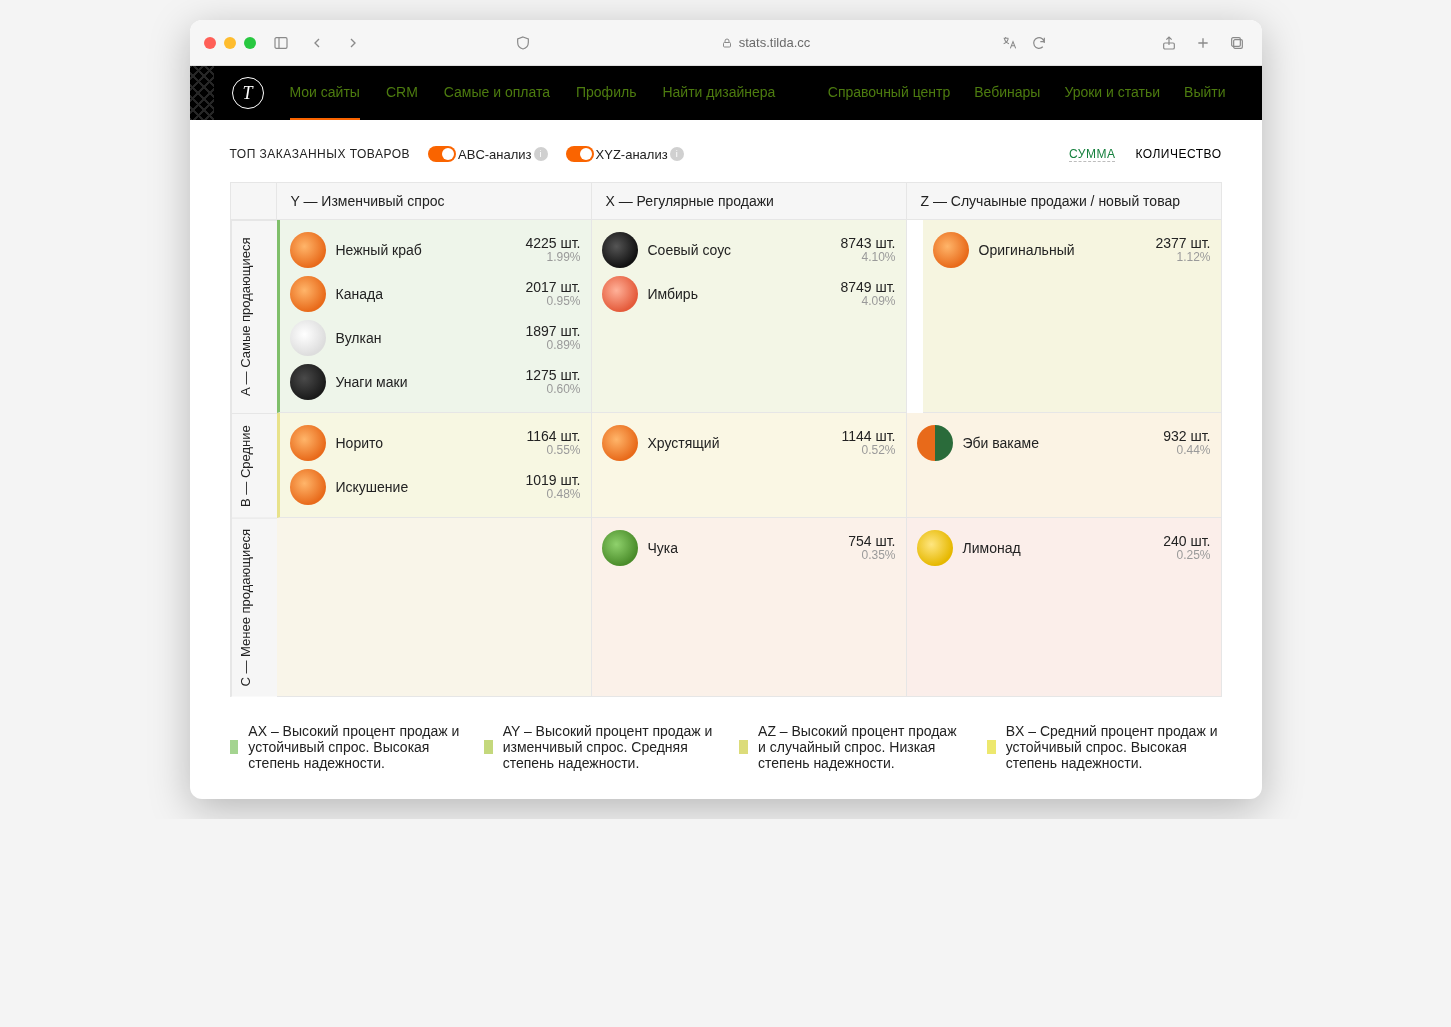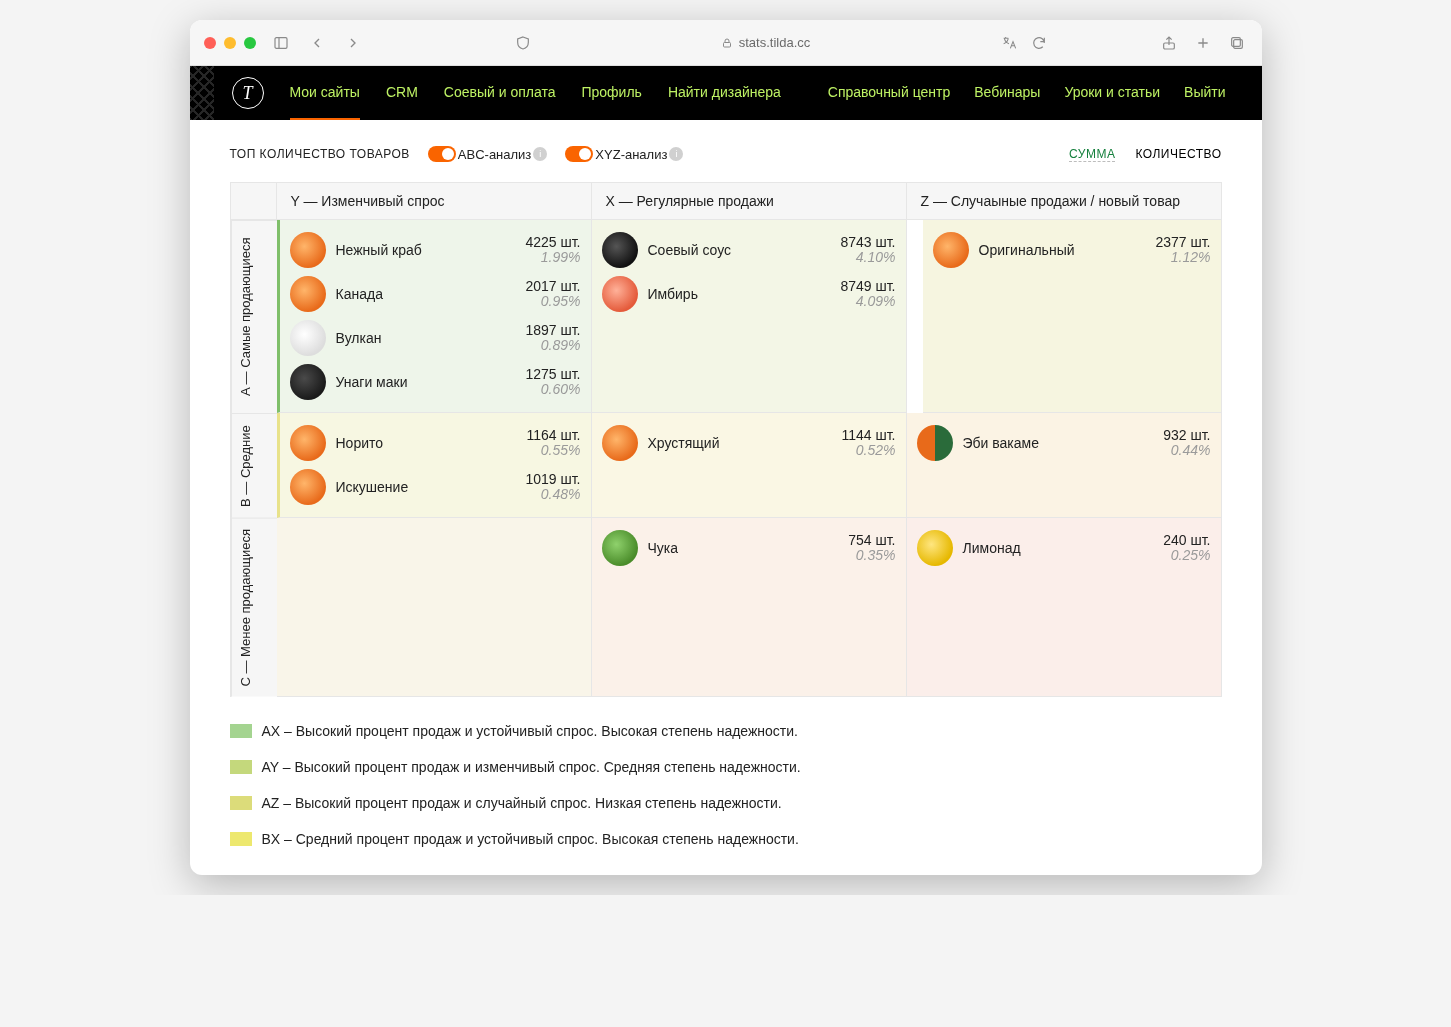--- a/index.html
+++ b/index.html
@@ -78,21 +78,21 @@
     border-radius: 50%;
     display: flex; align-items: center; justify-content: center;
     margin-right: 26px;
     margin-left: 6px;
     font-style: italic;
     font-family: Georgia, serif;
     font-size: 18px;
   }
   .nav-left { display: flex; gap: 26px; }
   .nav-left a, .nav-right a {
-    color: #bef264; text-decoration: none; font-size: 14px;
+    color: #4d7c0f; text-decoration: none; font-size: 14px;
     padding: 18px 0;
     border-bottom: 2px solid transparent;
   }
   .nav-left a.active { border-bottom-color: #fa6400; }
   .nav-right { margin-left: auto; display: flex; gap: 24px; }
 
   
   .content { padding: 18px 40px 28px 40px; }
   .top-controls {
     display: flex; align-items: center; gap: 18px; margin: 8px 0 20px 0;
@@ -158,24 +158,24 @@
   }
   .thumb.dark { background: radial-gradient(circle at 40% 40%, #4a4a4a, #1a1a1a 70%); }
   .thumb.sauce { background: radial-gradient(circle at 40% 40%, #555, #111 70%); }
   .thumb.ginger { background: radial-gradient(circle at 40% 40%, #ffb199, #e45a3a 70%); }
   .thumb.green { background: radial-gradient(circle at 40% 40%, #8fd16c, #4a8c2a 70%); }
   .thumb.drink { background: radial-gradient(circle at 40% 40%, #ffe680, #e6b800 70%); }
   .thumb.light { background: radial-gradient(circle at 40% 40%, #fff, #ddd 70%); }
   .thumb.mixed { background: conic-gradient(#2a6b3a 0 50%, #e86a1a 50% 100%); }
   .prod-name { flex:1; font-size: 14px; }
   .prod-stats { text-align: right; font-size: 14px; line-height: 1.1; }
-  .prod-stats .pct { font-size: 14px; color: #9a9a9a; font-style: italic; }
+  .prod-stats .pct { font-size: 12px; color: #9a9a9a; }
 
   
-  .legend { margin-top: 26px; display: flex; flex-direction: column; gap: 20px; }
+  .legend { margin-top: 26px; display: flex; flex-direction: row; gap: 20px; }
   .legend-row { display: flex; align-items: center; gap: 10px; font-size: 14px; }
   .swatch { width: 22px; height: 14px; }
   .swatch.AX { background: #a4d490; }
   .swatch.AY { background: #c4d87c; }
   .swatch.AZ { background: #dcdc7a; }
   .swatch.BX { background: #ede86e; }
 </style>
 </head>
 <body>
 
@@ -255,36 +255,36 @@
   </div>
 
   <div class="site-header">
     <div class="zigzag"></div>
     <div class="logo-circle">
         <span>T</span>
       </div>
     <div class="nav-left">
       <a href="#" class="active">Мои сайты</a>
       <a href="#">CRM</a>
-      <a href="#">Соевый и оплата</a>
+      <a href="#">Самые и оплата</a>
       <a href="#">Профиль</a>
       <a href="#">Найти дизайнера</a>
     </div>
     <div class="nav-right">
       <a href="#">Справочный центр</a>
       <a href="#">Вебинары</a>
       <a href="#">Уроки и статьи</a>
       <a href="#">Выйти</a>
     </div>
   </div>
 
   <div class="content">
 
     <div class="top-controls">
-      <span class="section-label">ТОП КОЛИЧЕСТВО ТОВАРОВ</span>
+      <span class="section-label">ТОП ЗАКАЗАННЫХ ТОВАРОВ</span>
       <div class="toggle-wrap">
         <span class="toggle"></span>
         <span>ABC-анализ</span>
         <span class="info-dot">i</span>
       </div>
       <div class="toggle-wrap">
         <span class="toggle"></span>
         <span>XYZ-анализ</span>
         <span class="info-dot">i</span>
       </div>

